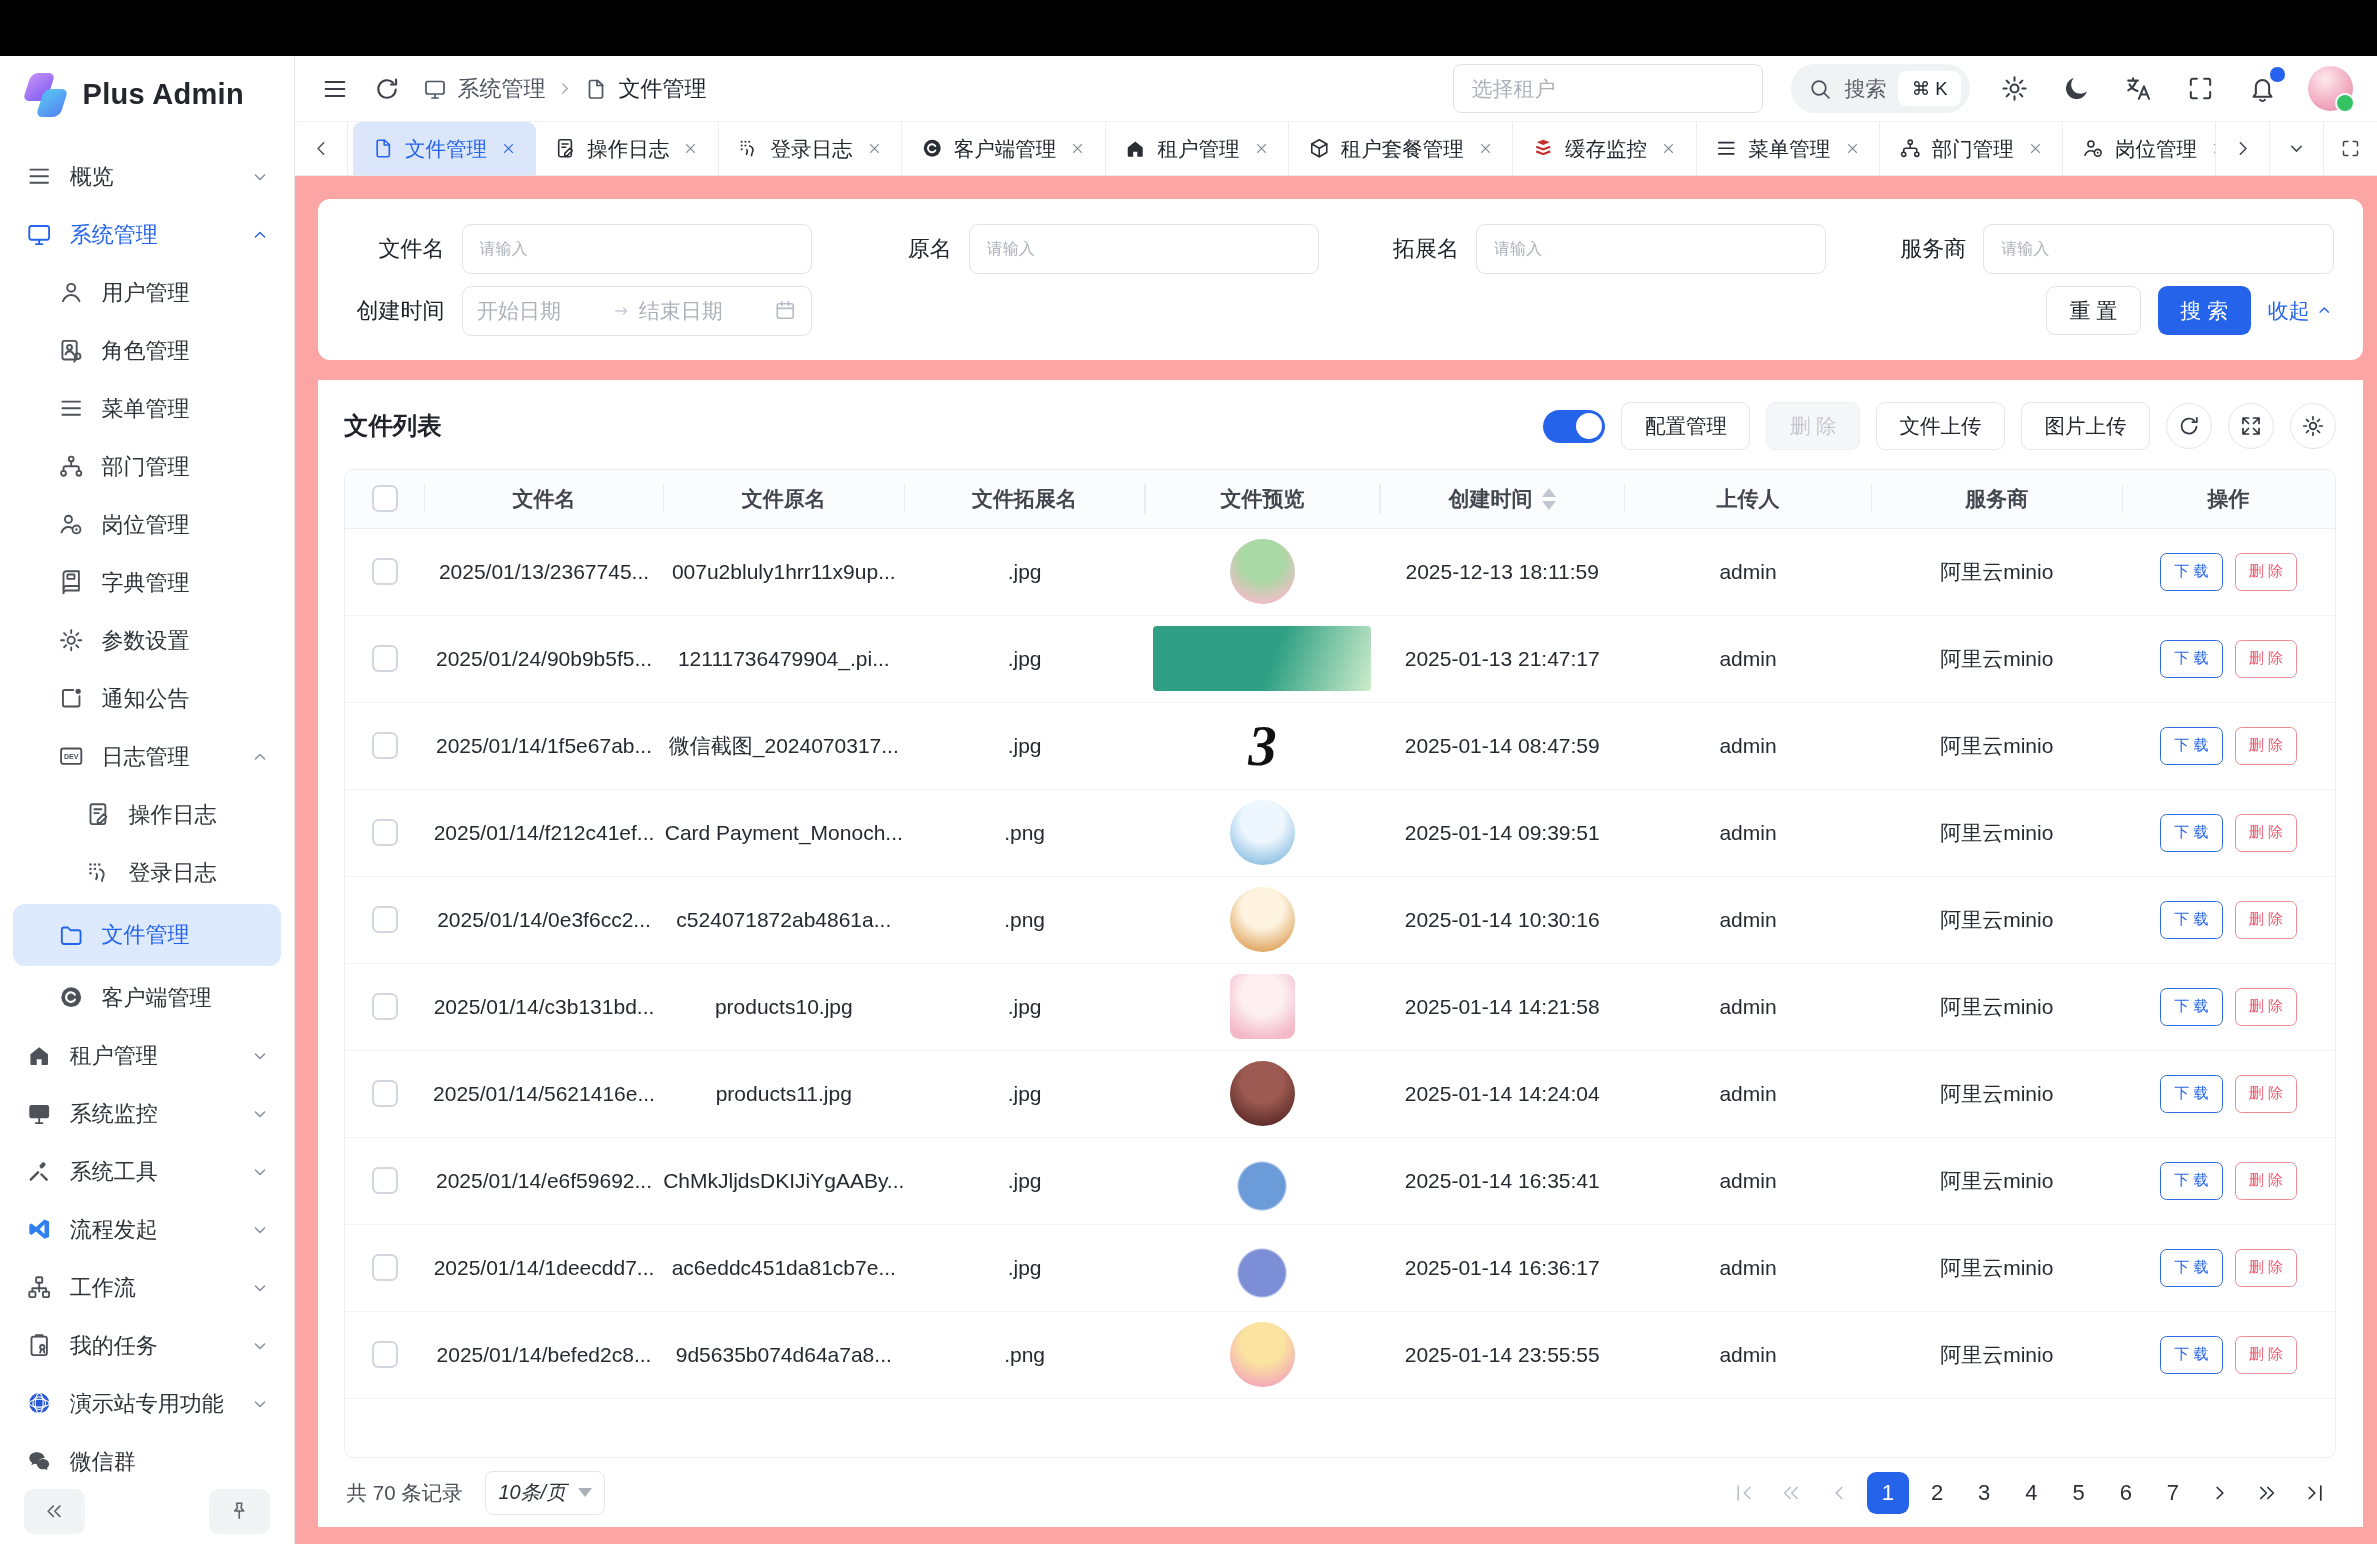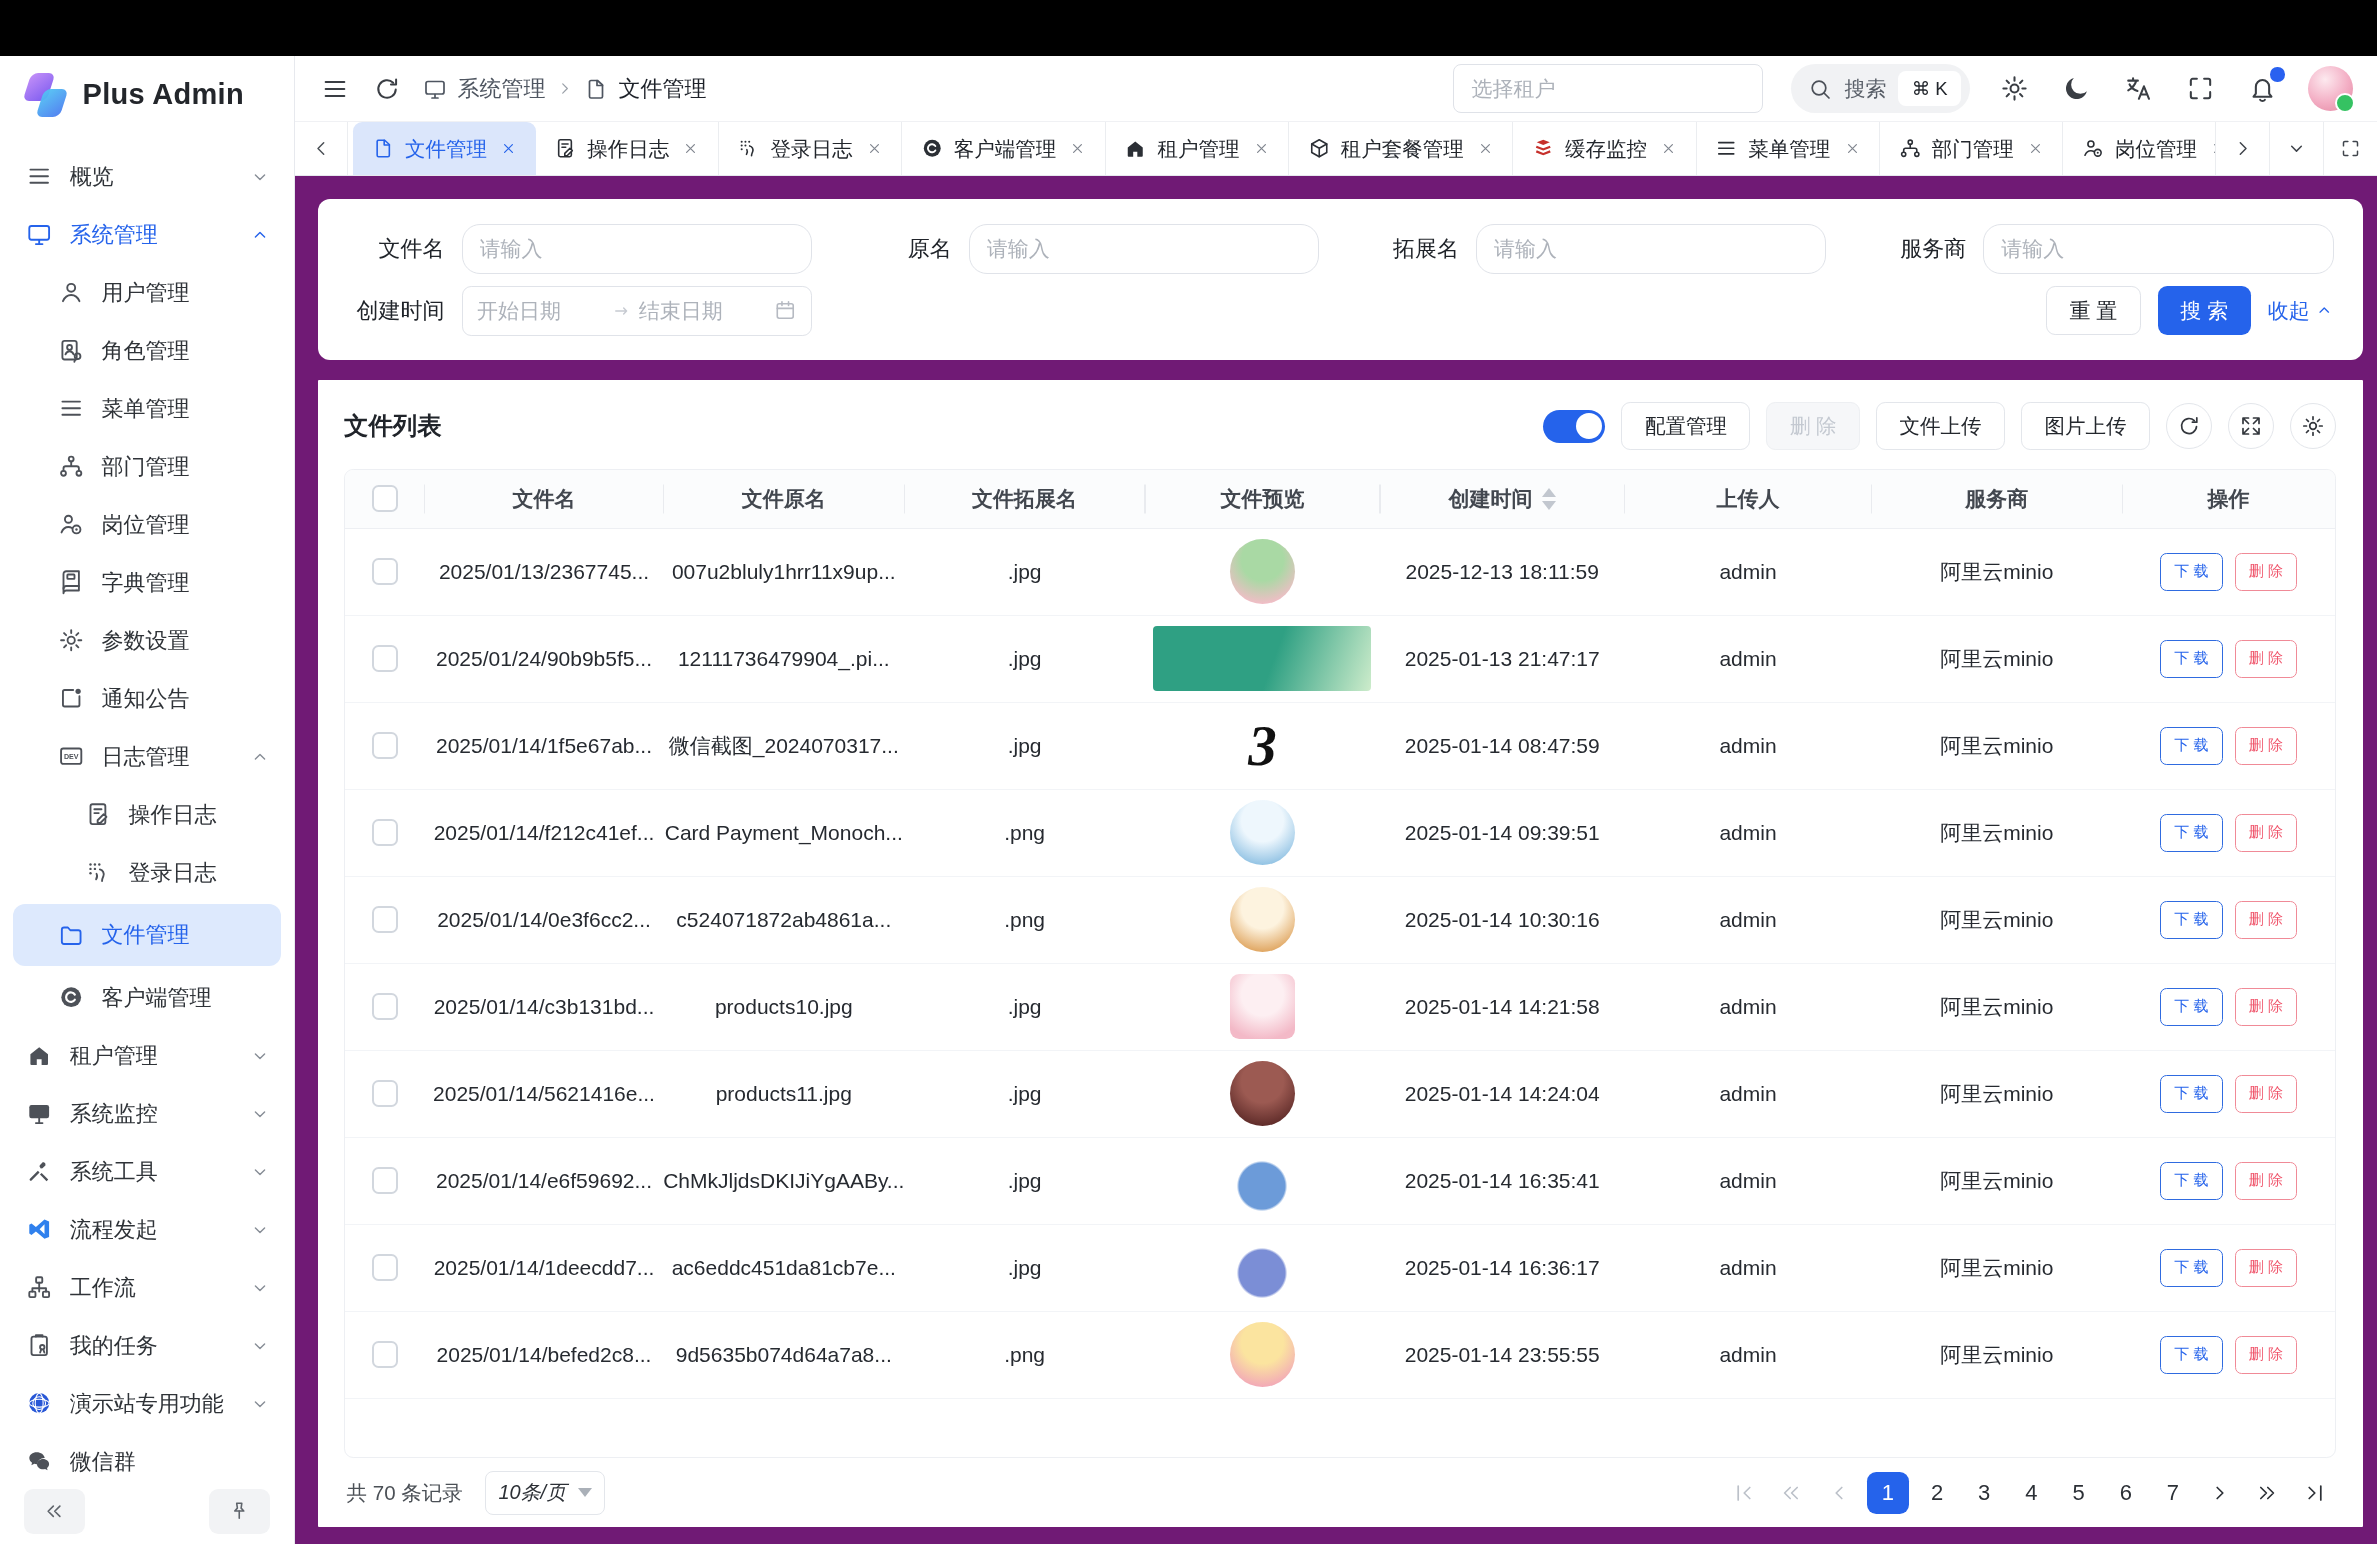--- a/index.html
+++ b/index.html
@@ -4,21 +4,21 @@
 <style>
   * { margin:0; padding:0; box-sizing:border-box; }
   html,body { width:2377px; height:1544px; }
   body { font-family:"Liberation Sans", sans-serif; background:#eef0f4; overflow:hidden; }
   .icon { display:inline-flex; flex:none; }
   .icon svg { width:100%; height:100%; display:block; }
   button { font-family:inherit; cursor:pointer; }
 
   .screen { width:2377px; height:1544px; display:flex; flex-direction:column; }
   .sysbar { height:56px; background:#000; flex:none; }
-  .app { flex:1; display:flex; min-height:0; background:#701a75; }
+  .app { flex:1; display:flex; min-height:0; background:#fca5a5; }
 
   
   .sidebar { width:295px; flex:none; background:#fff; border-right:0.7px solid #e7e9ee; display:flex; flex-direction:column; }
   .logo-row { height:77px; flex:none; display:flex; align-items:center; gap:16px; padding:0 22.5px; }
   .logo-mark { width:44px; height:44px; position:relative; flex:none; }
   .logo-mark i { position:absolute; border-radius:6.6px; }
   .logo-mark .p1 { left:4px; top:0; width:24px; height:28px; background:linear-gradient(135deg,#c490f8,#7d5cf0); transform:skewX(-18deg); }
   .logo-mark .p2 { left:17px; top:16px; width:24px; height:28px; background:linear-gradient(135deg,#53c7f4,#4a7bf0); transform:skewX(-18deg); opacity:.95; }
   .brand { font-size:29px; font-weight:700; color:#23262b; letter-spacing:0.3px; white-space:nowrap; }
   .menu { flex:1; padding-top:14.5px; overflow:hidden; display:flex; flex-direction:column; }
@@ -69,21 +69,21 @@
   .tab.active .icon, .tab.active .close { color:#2563eb; }
   .tab-ctrl { width:54px; flex:none; border:none; background:none; border-left:0.7px solid #ebedf0; color:#3f444b; display:flex; align-items:center; justify-content:center; }
 
   
   .content { flex:1; min-height:0; padding:22.5px 14.5px 17px 10.6px; display:flex; flex-direction:column; gap:20px;margin-left:12px; }
   .search-card { background:#fff; border-radius:12px; padding:25px 29px 24px; flex:none; }
   .f-grid, .f-row2 { display:grid; grid-template-columns:repeat(4,1fr); column-gap:42px; align-items:center; }
   .f-row2 { margin-top:12px; }
   .field { display:flex; align-items:center; gap:17px; min-width:0; }
   .f-label { min-width:98px; text-align:right; font-size:22px; color:#20242a; white-space:nowrap; flex:none; }
-  .f-input { flex:1; height:50px; border:1.3px solid #e0e3e9; border-radius:18px; padding:0 17px; font-size:21px; color:#333; outline:none; min-width:0; font-family:inherit; background:#fff; }
+  .f-input { flex:1; height:50px; border:1.3px solid #e0e3e9; border-radius:9px; padding:0 17px; font-size:16px; color:#333; outline:none; min-width:0; font-family:inherit; background:#fff; }
   .daterange { flex:1; height:50px; border:1.3px solid #e0e3e9; border-radius:9.2px; display:flex; align-items:center; padding:0 14.5px; min-width:0; cursor:text; }
   .dr-text { font-size:21px; color:#adb2ba; white-space:nowrap; }
   .dr-start, .dr-end { flex:1; }
   .dr-arrow { width:20px; height:20px; color:#c6cad1; margin:0 6.6px; }
   .dr-cal { width:22.5px; height:22.5px; color:#b6bac2; margin-left:6.6px; }
   .f-actions { grid-column:2/5; display:flex; justify-content:flex-end; align-items:center; gap:17px; }
   .btn { height:49px; padding:0 22.5px; border-radius:9.2px; font-size:21px; display:flex; align-items:center; justify-content:center; white-space:nowrap; }
   .btn-plain { border:1.3px solid #e0e3e9; background:#fff; color:#23272d; }
   .btn-primary { background:#2563eb; border:none; color:#fff; }
   .link-collapse { display:flex; align-items:center; gap:5.3px; color:#2563eb; font-size:21px; background:none; border:none; }

